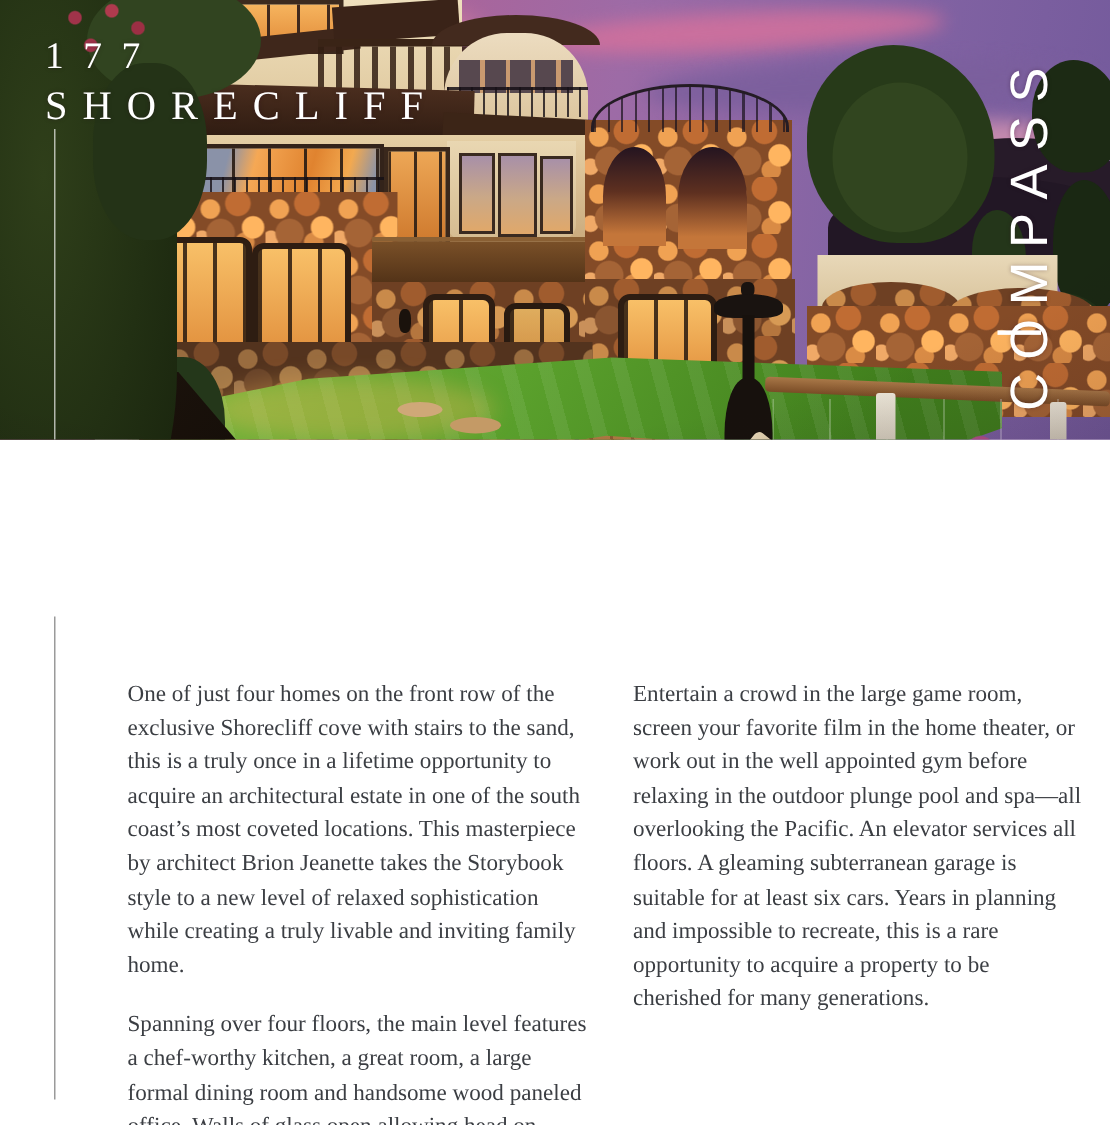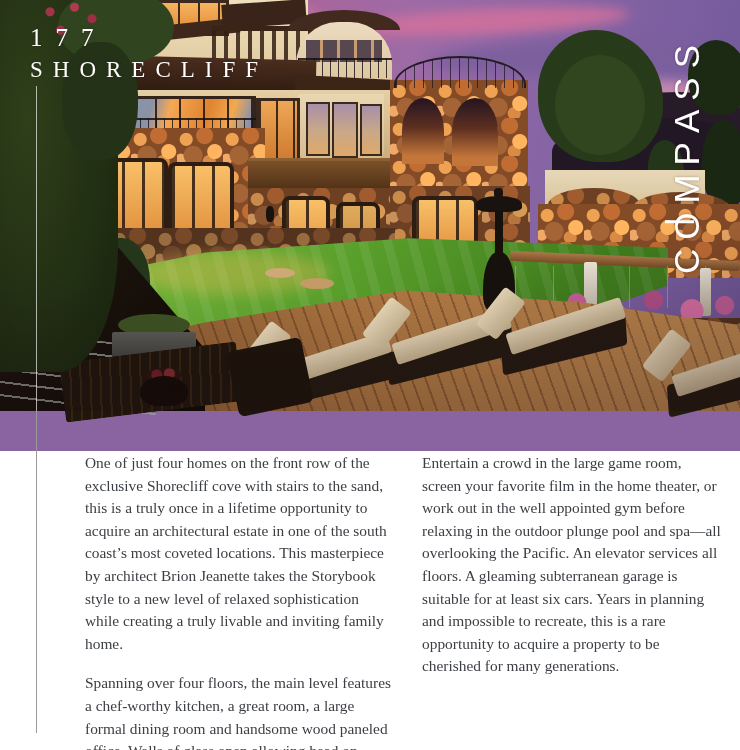--- a/index.html
+++ b/index.html
@@ -1,21 +1,21 @@
 <!DOCTYPE html>
 <html><head>
 <meta charset="utf-8">
 <style>
   html,body{margin:0;padding:0;}
   body{width:740px;height:750px;background:#fff;}
   .page{position:relative;width:740px;height:750px;background:#fff;overflow:hidden;
         font-family:"Liberation Serif", serif;}
 
   
-  .photo{position:absolute;left:0;top:0;width:740px;height:451px;overflow:hidden;background:#8a64a0;}
+  .photo{position:absolute;left:0;top:0;width:740px;height:293px;overflow:hidden;background:#8a64a0;}
   .photo *{position:absolute;}
 
   .sky{left:0;top:0;width:740px;height:411px;
     background:linear-gradient(100deg,#c4688f 0%,#b26093 26%,#9d6ba6 52%,#8464a4 72%,#70589a 100%);}
   .cloud{border-radius:50%;filter:blur(6px);}
   .cloud1{left:360px;top:8px;width:270px;height:26px;background:#d4719c;transform:rotate(-3deg);opacity:.85;}
   .cloud2{left:430px;top:40px;width:300px;height:34px;background:#7b5f9d;transform:rotate(-2deg);opacity:.9;}
   .cloud3{left:560px;top:80px;width:180px;height:42px;background:#d795b2;opacity:.8;}
   .cloud4{left:40px;top:0;width:280px;height:30px;background:#c97a9e;opacity:.8;}
 
@@ -179,21 +179,21 @@
      radial-gradient(circle at 20% 30%, #a1334a 0 4px, transparent 5px),
      radial-gradient(circle at 55% 20%, #b03a4e 0 4px, transparent 5px),
      radial-gradient(circle at 80% 45%, #9c2f44 0 4px, transparent 5px),
      radial-gradient(circle at 35% 70%, #a1334a 0 4px, transparent 5px);}
   .vignette{left:0;top:0;width:740px;height:411px;pointer-events:none;
      background:radial-gradient(120% 100% at 35% 12%, rgba(0,0,0,0) 60%, rgba(25,8,18,.28) 100%);}
 
   
   .hero-title{left:30px;top:22px;color:#fff;text-shadow:0 0 3px rgba(40,10,30,.35);line-height:32px;}
   .hero-title .l1{font-size:25px;letter-spacing:13px;position:static;}
-  .hero-title .l2{font-size:23px;letter-spacing:10px;position:static;}
+  .hero-title .l2{font-size:27px;letter-spacing:10px;position:static;}
   .compass{left:537px;top:133px;width:300px;height:44px;line-height:44px;text-align:center;
      transform:rotate(-90deg);color:#fff;font-family:"Liberation Sans", sans-serif;
      font-size:35px;letter-spacing:9px;font-weight:400;text-shadow:0 0 3px rgba(40,10,30,.3);}
   .compass span{position:relative;display:inline-block;}
   .compass span.letter-o::after{content:"";position:absolute;left:50%;transform:translateX(-50%);
      top:0;width:2.5px;height:0.82em;background:#fff;}
 
   .rule-photo{position:absolute;left:36px;top:86px;width:1px;height:325px;background:rgba(255,255,255,.65);}
   .rule-page{position:absolute;left:36px;top:411px;width:1px;height:322px;background:#9a9a9a;}
 

